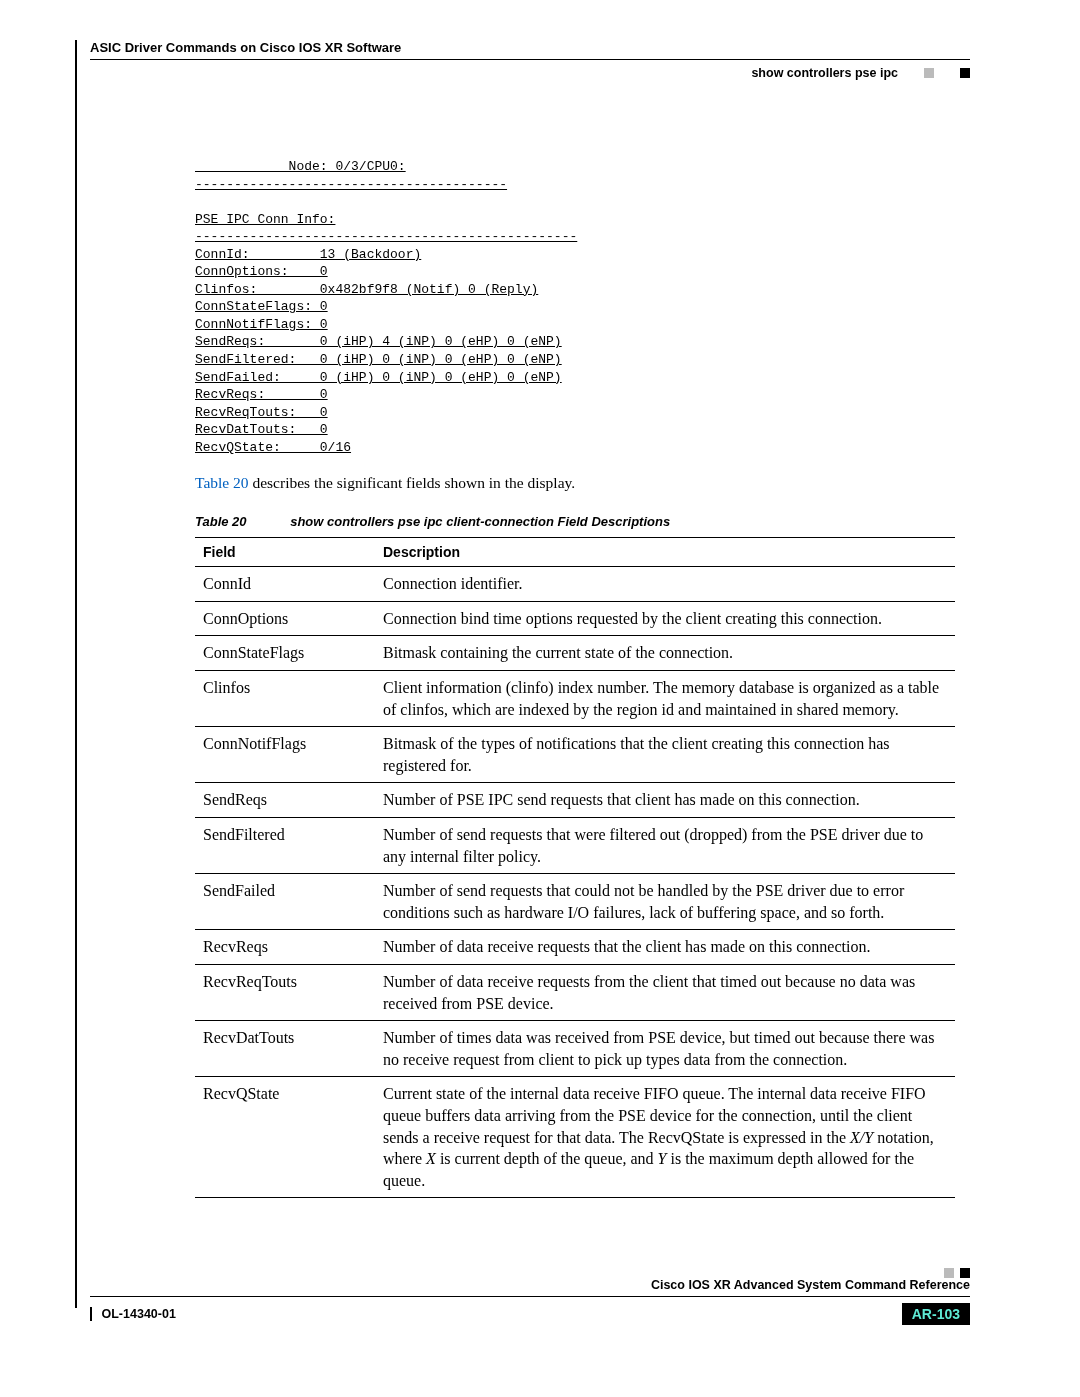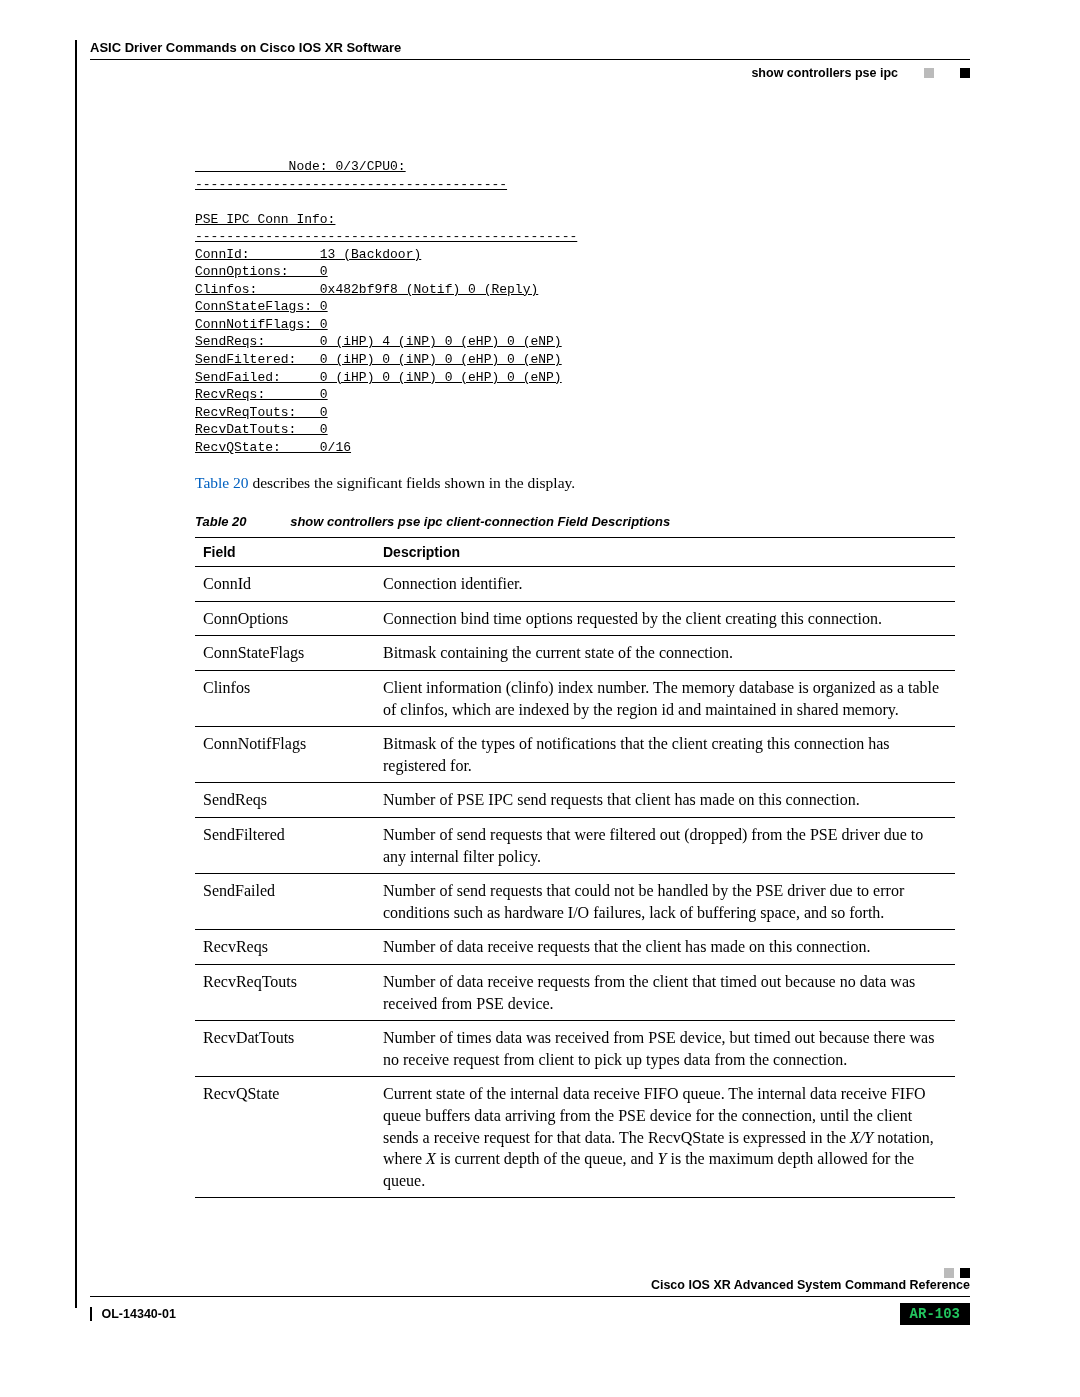--- a/index.html
+++ b/index.html
@@ -25,21 +25,21 @@
 .ftable td { font-size: 16px; vertical-align: top; border-bottom: 1px solid #000; padding: 6px 8px; line-height: 1.35; }
 .ftable td.f { width: 180px; }
 .ftable tr:last-child td { border-bottom: 1.5px solid #000; }
 em.ital { font-style: italic; }
 .footer { margin-top: 70px; position: relative; height: 60px; }
 .footer .booktitle { text-align: right; font-family: Arial, Helvetica, sans-serif; font-weight: bold; font-size: 12.5px; }
 .footer .fline { border-top: 1.5px solid #000; margin-top: 4px; }
 .footer .row2 { display: flex; justify-content: space-between; align-items: center; margin-top: 6px; }
 .footer .docnum { font-family: Arial, Helvetica, sans-serif; font-weight: bold; font-size: 12.5px; display: flex; align-items: center; gap: 10px; }
 .left-bar { width: 1.5px; height: 14px; background: #000; display: inline-block; }
-.pagenum { background: #000; color: #22c55e; font-family: Liberation Mono, monospace; font-weight: bold; font-size: 14px; padding: 3px 10px; }
+.pagenum { background: #000; color: #5eead4; font-family: Liberation Sans, sans-serif; font-weight: bold; font-size: 14px; padding: 3px 10px; }
 .bk-sq-row { display: flex; gap: 6px; align-items: center; margin-top: 2px; justify-content: flex-end; }
 </style>
 </head>
 <body>
 
 <div class="page">
   <div class="left-rule"></div>
 
   <div class="topbar">
     <div class="chapter-title">ASIC Driver Commands on Cisco IOS XR Software</div>

